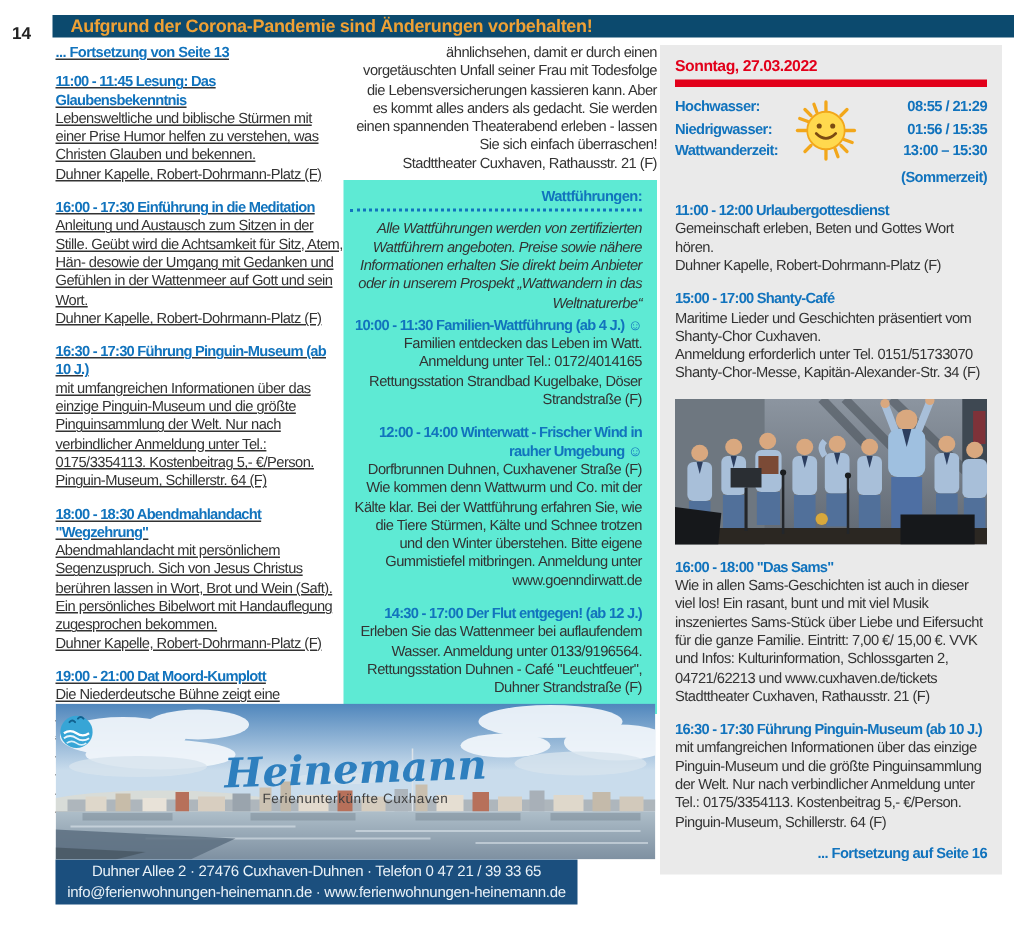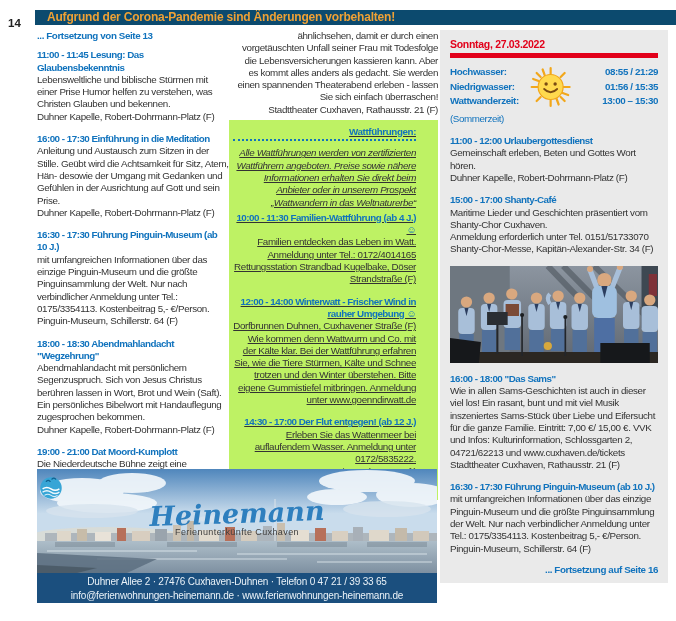--- a/index.html
+++ b/index.html
@@ -4,57 +4,57 @@
 <style>
   html,body{margin:0;padding:0;background:#fff;}
   .page{position:relative;width:676px;height:621px;background:#fff;overflow:hidden;
         font-family:"Liberation Sans",sans-serif;color:#333;}
   .banner{position:absolute;left:35px;top:10px;width:641px;height:15px;background:#0c4a6e;
           color:#EFA135;font-weight:bold;font-size:12px;line-height:15px;padding-left:12px;
           box-sizing:border-box;letter-spacing:-0.2px;}
   .page-num{position:absolute;left:8px;top:17px;font-size:11.5px;font-weight:bold;color:#222;}
 
   .col{position:absolute;top:30px;font-size:9.8px;line-height:12.3px;letter-spacing:-0.35px;}
-  .col-left{left:37px;width:192px;}
+  .col-left{left:37px;width:192px;text-decoration:underline;}
   .col-mid{left:233px;width:205px;text-align:right;}
   .col-right{left:440px;width:228px;height:553px;background:#EAEAEA;padding:8px 10px;
              box-sizing:border-box;overflow:hidden;}
   p{margin:0;}
   .h{color:#1173BD;font-weight:bold;letter-spacing:-0.5px;}
   .b{color:#333;}
   .b:empty,.h:empty{display:none;}
   .evt{margin-bottom:10px;}
   .cont{color:#1173BD;font-weight:bold;margin-bottom:7px;letter-spacing:-0.4px;}
   .cont-bottom{position:absolute;right:10px;bottom:7px;color:#1173BD;font-weight:bold;
                font-size:9.8px;letter-spacing:-0.4px;}
 
-  .watt-box{background:#bef264;margin:4px 0 0 -4px;padding:6px 22px 10px 4px;text-decoration:underline;}
+  .watt-box{background:#5eead4;margin:4px 0 0 -4px;padding:6px 10px 10px 4px;}
   .watt-head{color:#1173BD;font-weight:bold;letter-spacing:-0.4px;}
   .watt-rule{border-bottom:2px dotted #1173BD;margin:1px 0 6px 0;}
   .watt-note{font-style:italic;margin-bottom:3px;}
 
   .date-red{color:#E2001A;font-weight:bold;font-size:10.5px;letter-spacing:-0.3px;}
   .red-bar{height:5px;background:#E2001A;margin:3px 0 7px 0;}
   .tides{position:relative;margin-bottom:4px;}
   .tide-row{display:flex;justify-content:space-between;color:#1173BD;font-weight:bold;
             line-height:14.5px;letter-spacing:-0.4px;}
   .sun-wrap{position:absolute;left:50%;top:1px;transform:translateX(-58%);}
-  .sommerzeit{text-align:left;color:#1173BD;font-weight:normal;letter-spacing:-0.4px;
+  .sommerzeit{text-align:right;color:#1173BD;font-weight:bold;letter-spacing:-0.4px;
               margin-bottom:10px;}
 
   .photo{width:208px;height:97px;margin:2px 0 10px 0;display:block;}
 
   .ad{position:absolute;left:37px;top:469px;width:400px;height:134px;z-index:5;}
   .ad-photo{position:relative;width:400px;height:104px;overflow:hidden;}
   .ad-photo svg{display:block;}
   .ad-logo{position:absolute;left:0;top:4px;width:100%;text-align:center;}
   .ad-brand{font-family:"DejaVu Serif",serif;font-style:italic;font-weight:bold;
             color:#2E7FBE;font-size:27px;line-height:26px;transform:rotate(-2deg);}
   .ad-tagline{font-size:9px;color:#3F3F3F;letter-spacing:0.4px;margin-top:0px;}
-  .ad-bar{width:400px;height:30px;background:#1B4F7E;color:#EAF2F8;text-align:center;
+  .ad-bar{width:348px;height:30px;background:#1B4F7E;color:#EAF2F8;text-align:center;
           font-size:10px;line-height:14px;padding-top:2px;box-sizing:border-box;
           letter-spacing:-0.2px;}
 </style>
 </head>
 <body>
 
 <div class="page">
 
   <div class="banner">Aufgrund der Corona-Pandemie sind Änderungen vorbehalten!</div>
   <div class="page-num">14</div>
@@ -63,21 +63,21 @@
     <p class="cont">... Fortsetzung von Seite 13</p>
 
     <div class="evt">
       <p class="h">11:00 - 11:45 Lesung: Das Glaubensbekenntnis</p>
       <p class="b">Lebensweltliche und biblische Stürmen mit einer Prise Humor helfen zu verstehen, was Christen Glauben und bekennen.</p>
       <p class="b">Duhner Kapelle, Robert-Dohrmann-Platz (F)</p>
     </div>
 
     <div class="evt">
       <p class="h">16:00 - 17:30 Einführung in die Meditation</p>
-      <p class="b">Anleitung und Austausch zum Sitzen in der Stille. Geübt wird die Achtsamkeit für Sitz, Atem, Hän- desowie der Umgang mit Gedanken und Gefühlen in der Ausrichtung auf Gott und sein Prise.</p>
+      <p class="b">Anleitung und Austausch zum Sitzen in der Stille. Geübt wird die Achtsamkeit für Sitz, Atem, Hän- desowie der Umgang mit Gedanken und Gefühlen in der Wattenmeer auf Gott und sein Wort.</p>
       <p class="b">Duhner Kapelle, Robert-Dohrmann-Platz (F)</p>
     </div>
 
     <div class="evt">
       <p class="h">16:30 - 17:30 Führung Pinguin-Museum (ab 10 J.)</p>
       <p class="b">mit umfangreichen Informationen über das einzige Pinguin-Museum und die größte Pinguinsammlung der Welt. Nur nach verbindlicher Anmeldung unter Tel.: 0175/3354113. Kostenbeitrag 5,- €/Person.</p>
       <p class="b">Pinguin-Museum, Schillerstr. 64 (F)</p>
     </div>
 
     <div class="evt">
@@ -109,21 +109,21 @@
       </div>
 
       <div class="evt">
         <p class="h">12:00 - 14:00 Winterwatt - Frischer Wind in rauher Umgebung ☺</p>
         <p class="b">Dorfbrunnen Duhnen, Cuxhavener Straße (F)</p>
         <p class="b">Wie kommen denn Wattwurm und Co. mit der Kälte klar. Bei der Wattführung erfahren Sie, wie die Tiere Stürmen, Kälte und Schnee trotzen und den Winter überstehen. Bitte eigene Gummistiefel mitbringen. Anmeldung unter www.goenndirwatt.de</p>
       </div>
 
       <div class="evt" style="margin-bottom:0">
         <p class="h">14:30 - 17:00 Der Flut entgegen! (ab 12 J.)</p>
-        <p class="b">Erleben Sie das Wattenmeer bei auflaufendem Wasser. Anmeldung unter 0172/5835222.</p>
+        <p class="b">Erleben Sie das Wattenmeer bei auflaufendem Wasser. Anmeldung unter 0133/9196564.</p>
         <p class="b">Rettungsstation Duhnen - Café "Leuchtfeuer", Duhner Strandstraße (F)</p>
       </div>
     </div>
   </div>
 
   <div class="col col-right">
     <p class="date-red">Sonntag, 27.03.2022</p>
     <div class="red-bar"></div>
 
     <div class="tides">

